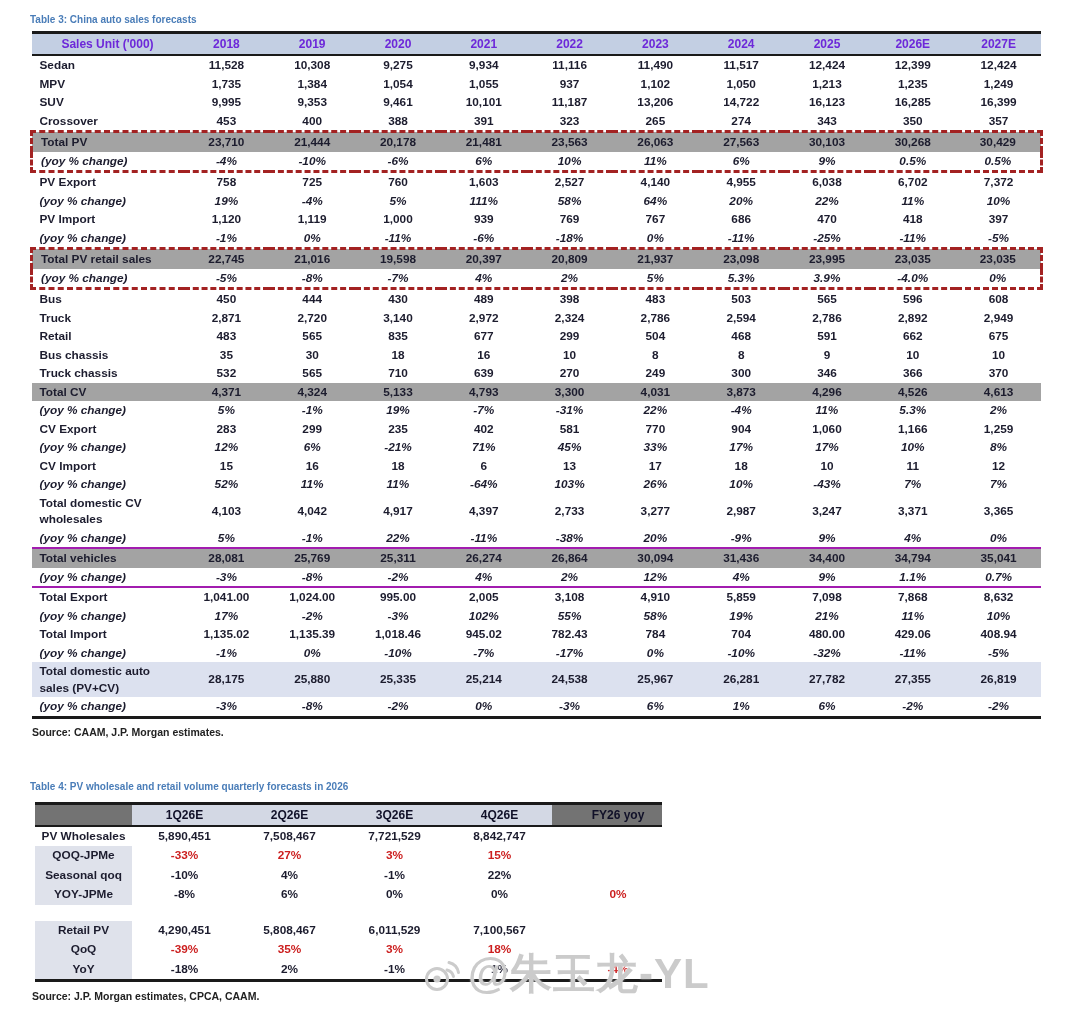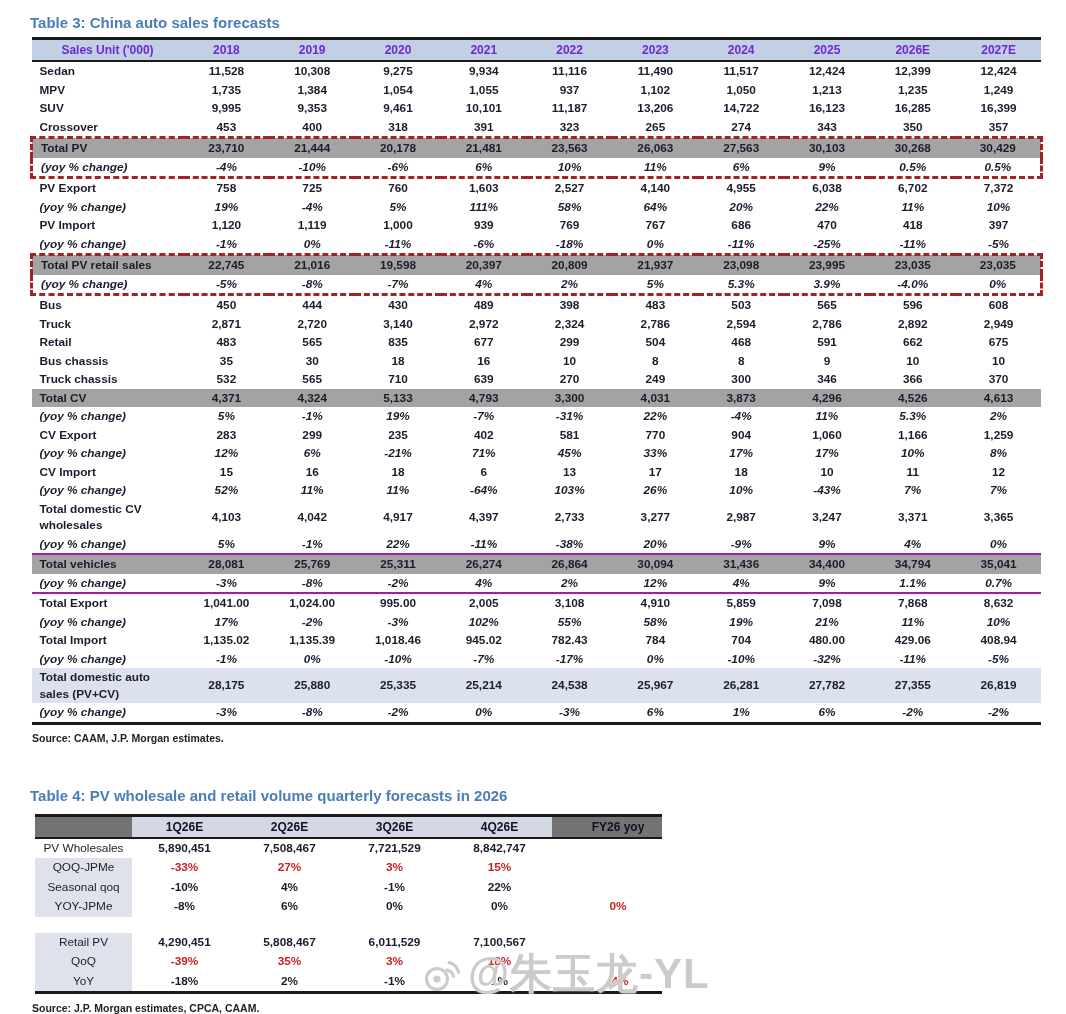--- a/index.html
+++ b/index.html
@@ -1,18 +1,18 @@
 <!DOCTYPE html>
 <html><head>
 <meta charset="utf-8">
 <style>
   html,body{margin:0;padding:0;background:#fff;}
   .page{position:relative;width:1066px;height:1014px;background:#ffffff;overflow:hidden;
         font-family:"Liberation Sans",sans-serif;color:#1c1c2e;}
-  .t-title{color:#4a7db8;font-weight:bold;font-size:15px;margin:14px 0 6px 30px;}
+  .t-title{color:#4a7db8;font-weight:bold;font-size:10px;margin:14px 0 6px 30px;}
   .src{font-size:10.5px;font-weight:bold;color:#222;margin:7px 0 0 32px;}
 
   
   #t3{border-collapse:collapse;table-layout:fixed;width:1010px;margin:4px 0 0 30px;
       border-top:3px solid #1a1a1a;border-bottom:3px solid #1a1a1a;}
   #t3 th{background:#c3cfe3;color:#6d28d9;font-size:12px;font-weight:bold;
          padding:3px 2px;border-bottom:2px solid #1a1a1a;text-align:center;}
   #t3 td{font-size:11.8px;font-weight:bold;text-align:center;padding:1px 2px;
          line-height:16.5px;vertical-align:middle;}
   #t3 td.lbl{text-align:left;padding-left:8px;}
@@ -26,21 +26,21 @@
   #t3 tbody.redbox td:last-child{border-right:3px dashed #a32222;}
 
   
   #t4{border-collapse:collapse;table-layout:fixed;margin:10px 0 8px 35px;
       border-top:3px solid #1a1a1a;}
   #t4 th{font-size:12px;font-weight:bold;color:#101028;padding:3px 2px;text-align:center;
          border-bottom:2.5px solid #1a1a1a;background:#737373;}
   #t4 th.th-q{background:#d3d8e4;}
   #t4 td{font-size:11.8px;font-weight:bold;text-align:center;padding:2px;
          line-height:15.5px;vertical-align:middle;}
-  #t4 td.lbl4{font-weight:normal;}
+  #t4 td.lbl4{font-weight:bold;}
   #t4 td.shaded{background:#dfe2eb;}
   #t4 td.red{color:#cc1f1f;}
   #t4 tr.gap td{height:12px;background:#fff;}
   #t4 tr.lastrow td{border-bottom:3px solid #1a1a1a;}
 
   
   .watermark{position:absolute;left:420px;top:946px;display:flex;align-items:center;gap:6px;
              color:#cbcbcb;font-size:42px;font-weight:bold;letter-spacing:1px;
              text-shadow:0 0 2px rgba(255,255,255,.9);pointer-events:none;}
 </style>
@@ -116,21 +116,21 @@
           <td>13,206</td>
           <td>14,722</td>
           <td>16,123</td>
           <td>16,285</td>
           <td>16,399</td>
         </tr>
         <tr class="">
           <td class="lbl">Crossover</td>
           <td>453</td>
           <td>400</td>
-          <td>318</td>
+          <td>388</td>
           <td>391</td>
           <td>323</td>
           <td>265</td>
           <td>274</td>
           <td>343</td>
           <td>350</td>
           <td>357</td>
         </tr>
       </tbody>
       <tbody class="redbox">

